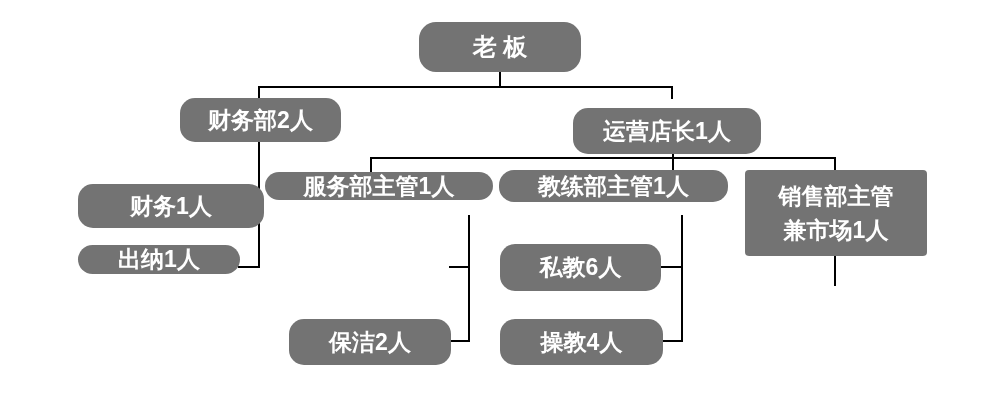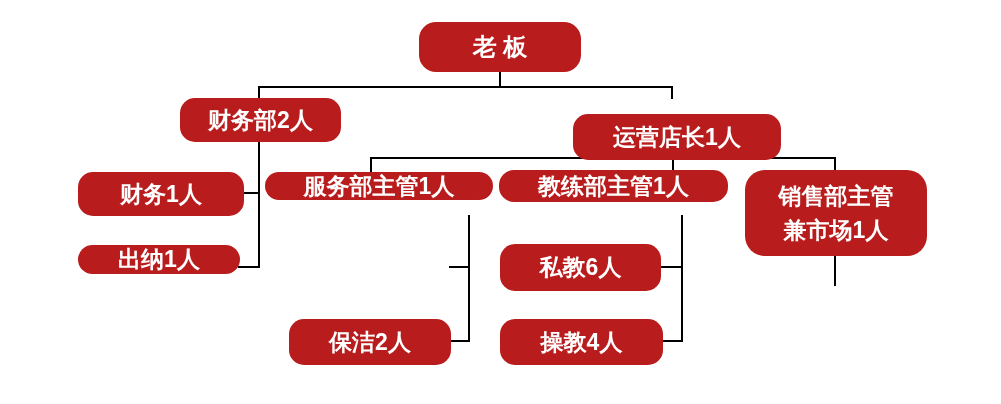--- a/index.html
+++ b/index.html
@@ -9,21 +9,21 @@
     font-family:"Liberation Sans","DejaVu Sans",sans-serif;
     overflow:hidden;
   }
   .canvas{
     position:relative;
     width:1001px;height:404px;
     background:#ffffff;
   }
   .node{
     position:absolute;
-    background:#b91c1c;
+    background:#737373;
     color:#ffffff;
     border-radius:15px;
     display:flex;
     flex-direction:column;
     align-items:center;
     justify-content:center;
     font-weight:700;
     font-size:23px;
     line-height:1.5;
     text-align:center;
@@ -65,37 +65,37 @@
   <div class="ln v" style="left:834px;top:255px;height:31px"></div>
 
   <div class="node boss" style="left:419px;top:22px;width:162px;height:50px">
     <span>老 板</span>
   </div>
 
   <div class="node" style="left:180px;top:98px;width:161px;height:44px">
     <span>财务部2人</span>
   </div>
 
-  <div class="node" style="left:573px;top:114px;width:208px;height:46px">
+  <div class="node" style="left:573px;top:108px;width:188px;height:46px">
     <span>运营店长1人</span>
   </div>
 
-  <div class="node" style="left:78px;top:172px;width:166px;height:44px">
+  <div class="node" style="left:78px;top:184px;width:186px;height:44px">
     <span>财务1人</span>
   </div>
 
   <div class="node" style="left:265px;top:172px;width:228px;height:28px">
     <span>服务部主管1人</span>
   </div>
 
   <div class="node" style="left:499px;top:170px;width:229px;height:32px">
     <span>教练部主管1人</span>
   </div>
 
-  <div class="node" style="left:745px;top:170px;width:182px;height:86px;border-radius:20px">
+  <div class="node" style="left:745px;top:170px;width:182px;height:86px;border-radius:4px">
     <span>销售部主管</span>
     <span>兼市场1人</span>
   </div>
 
   <div class="node" style="left:78px;top:245px;width:162px;height:29px">
     <span>出纳1人</span>
   </div>
 
 
   <div class="node" style="left:500px;top:244px;width:161px;height:47px">

